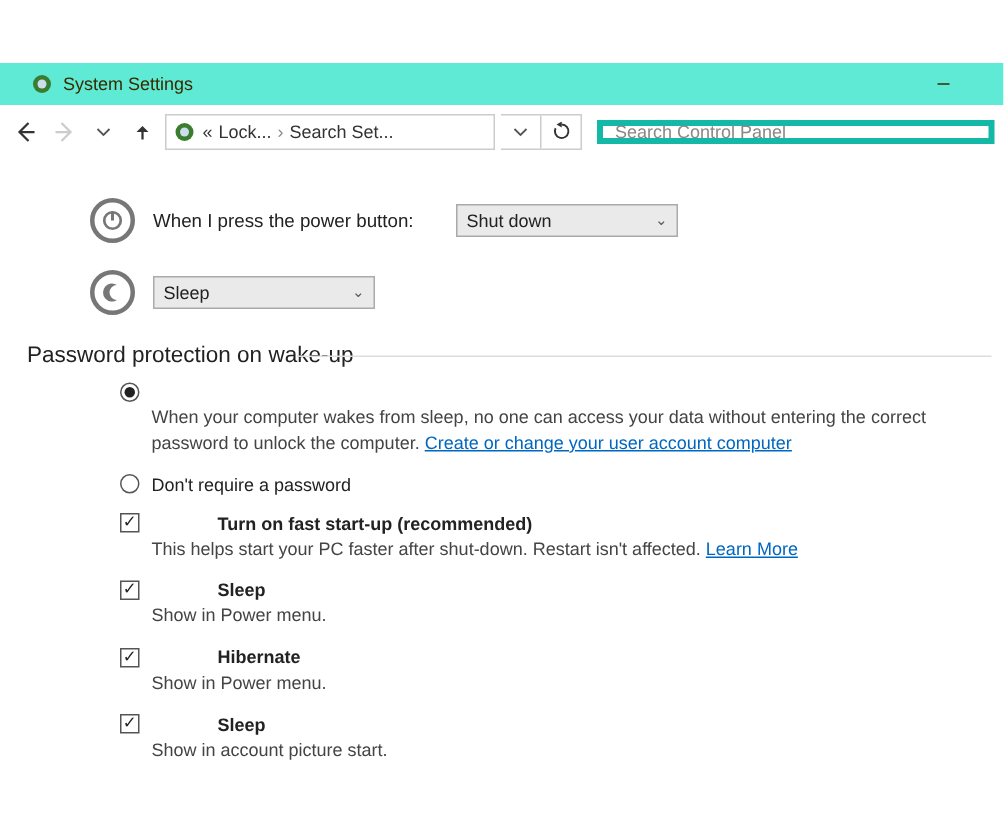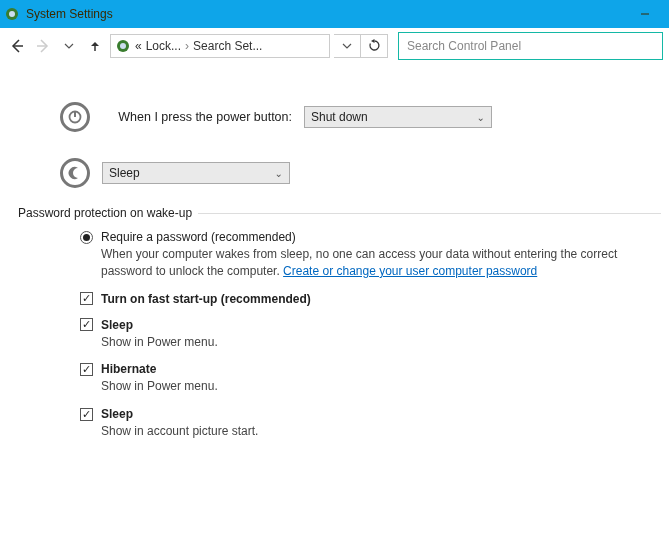--- a/index.html
+++ b/index.html
@@ -5,25 +5,26 @@
   * { box-sizing: border-box; }
   body {
     margin: 0;
     font-family: "Segoe UI", Tahoma, sans-serif;
     font-size: 12px;
     color: #222;
     background: #fff;
     width: 669px;
   }
   .titlebar {
-    background: #0ea5e9;
+    background: #5eead4;
     height: 28px;
     display: flex;
     align-items: center;
-    padding: 0 4px;
+    padding: 0 20px;
+    margin-top: 42px;
   }
   .titlebar .app-icon {
     width: 16px; height: 16px;
     margin-right: 6px;
     display: inline-flex; align-items: center; justify-content: center;
   }
   .titlebar .title {
     color: #3a2a00;
     font-size: 12px;
     flex: 1;
@@ -70,22 +71,22 @@
     border: 1px solid #ccc; border-left: none;
     height: 24px;
   }
   .refresh-group .divider { width:1px; background:#ccc; height:22px; }
   .refresh-btn {
     width: 26px; height: 24px;
     display: flex; align-items: center; justify-content: center;
   }
   .search-box {
     flex: 1;
-    height: 28px;
-    border: 1px solid #14b8a6;
+    height: 16px;
+    border: 4px solid #14b8a6;
     display: flex;
     align-items: center;
     padding: 0 6px;
     margin-left: 6px;
     color: #888;
     font-style: normal;
     background: #fff;
   }
   .search-box input {
     border: none; outline: none;
@@ -94,52 +95,51 @@
     color: #333;
     background: transparent;
   }
   .search-box input::placeholder { color: #888; }
   .content {
     padding: 12px 18px 20px 60px;
   }
   .row-setting {
     display: flex;
     align-items: center;
-    margin: 26px 0 18px 0;
+    margin: 14px 0 18px 0;
     gap: 12px;
-    text-align: right;
   }
   .round-icon {
     width: 30px; height: 30px;
     border-radius: 50%;
     border: 3px solid #777;
     display: flex; align-items: center; justify-content: center;
     color: #777;
     flex-shrink: 0;
   }
   .row-label {
     width: 190px;
     font-size: 12.5px;
     color: #222;
   }
   .dropdown {
     border: 1px solid #aaa;
     background: #eaeaea;
-    width: 188px;
+    width: 148px;
     height: 22px;
     display: flex;
     align-items: center;
     justify-content: space-between;
     padding: 0 6px;
     font-size: 12px;
     color: #222;
   }
   .dropdown .chev { color: #555; font-size: 10px; }
   .fieldset-label {
-    font-size: 12px;
+    font-size: 15px;
     color: #222;
     margin-top: 12px;
     margin-left: -42px;
     position: relative;
   }
   .fieldset-label::after {
     content: "";
     position: absolute;
     left: 180px;
     right: -10px;
@@ -182,21 +182,21 @@
     color: #444;
     font-size: 12px;
     line-height: 1.4;
     max-width: 540px;
   }
   .link {
     color: #0067c0;
     text-decoration: underline;
     cursor: pointer;
   }
-  .bold { font-weight: 600; }
+  .bold { font-weight: 600; margin-left: 44px; }
 </style>
 </head>
 <body>
 
 <div class="titlebar">
   <span class="app-icon">
     <svg width="14" height="14" viewBox="0 0 14 14">
         <circle cx="7" cy="7" r="6" fill="#3a7d2f"></circle>
         <circle cx="7" cy="7" r="3" fill="#cde"></circle>
       </svg>
@@ -290,36 +290,42 @@
       <span>Sleep</span>
       <span class="chev">⌄</span>
     </div>
   </div>
 
   <div class="fieldset-label">Password protection on wake-up</div>
 
   <div class="radio-block">
     <div class="radio-line">
       <span class="radio checked"></span>
-      <span>Require a password (recommended)</span>
     </div>
     <div class="desc">
-      <span>When your computer wakes from sleep, no one can access your data without entering the correct password to unlock the computer. </span><span class="link">Create or change your user computer password</span>
+      <span>When your computer wakes from sleep, no one can access your data without entering the correct password to unlock the computer. </span><span class="link">Create or change your user account computer</span>
     </div>
   </div>
 
   <div class="radio-block">
+    <div class="radio-line">
+      <span class="radio"></span>
+      <span>Don't require a password</span>
+    </div>
   </div>
 
 
   <div class="check-block">
     <div class="check-line">
       <span class="checkbox">✓</span>
       <span class="bold">Turn on fast start-up (recommended)</span>
     </div>
+    <div class="desc">
+      <span>This helps start your PC faster after shut-down. Restart isn't affected. </span><span class="link">Learn More</span>
+    </div>
   </div>
 
   <div class="check-block">
     <div class="check-line">
       <span class="checkbox">✓</span>
       <span class="bold">Sleep</span>
     </div>
     <div class="desc">Show in Power menu.</div>
   </div>
 

